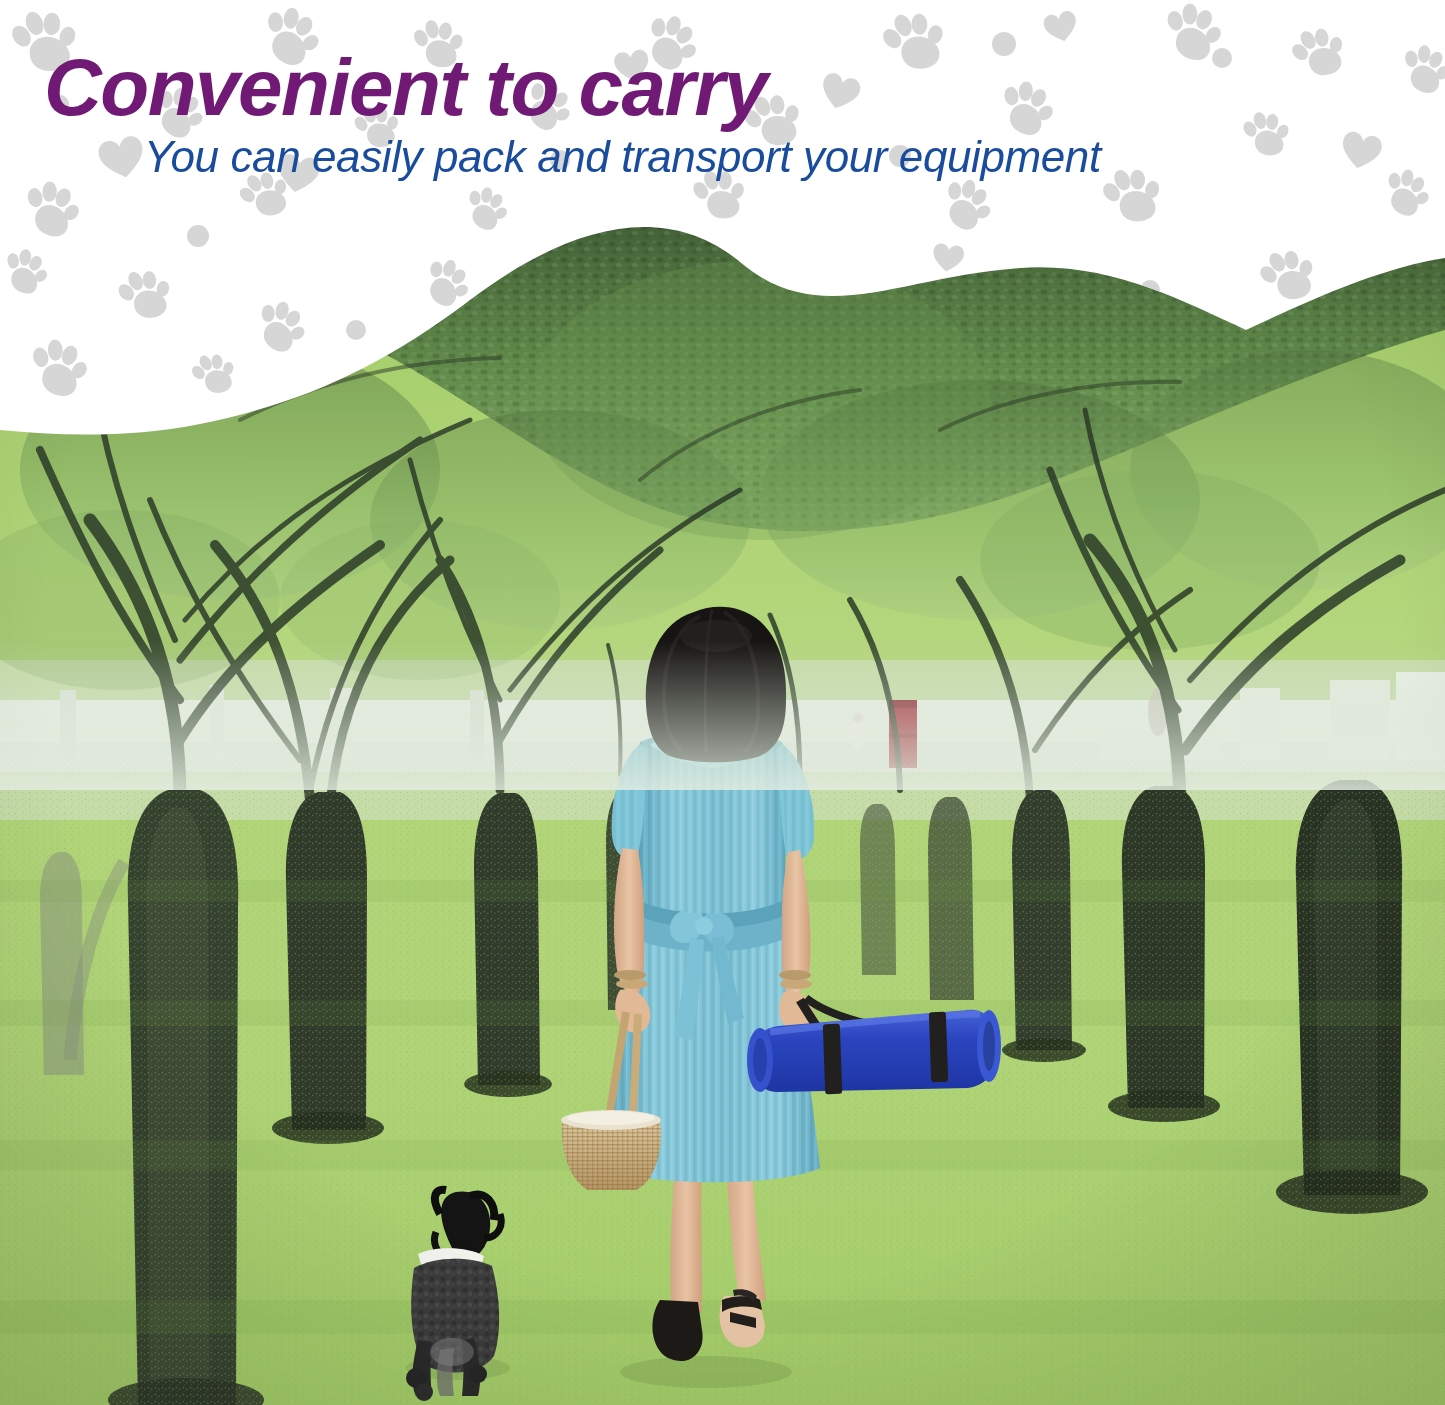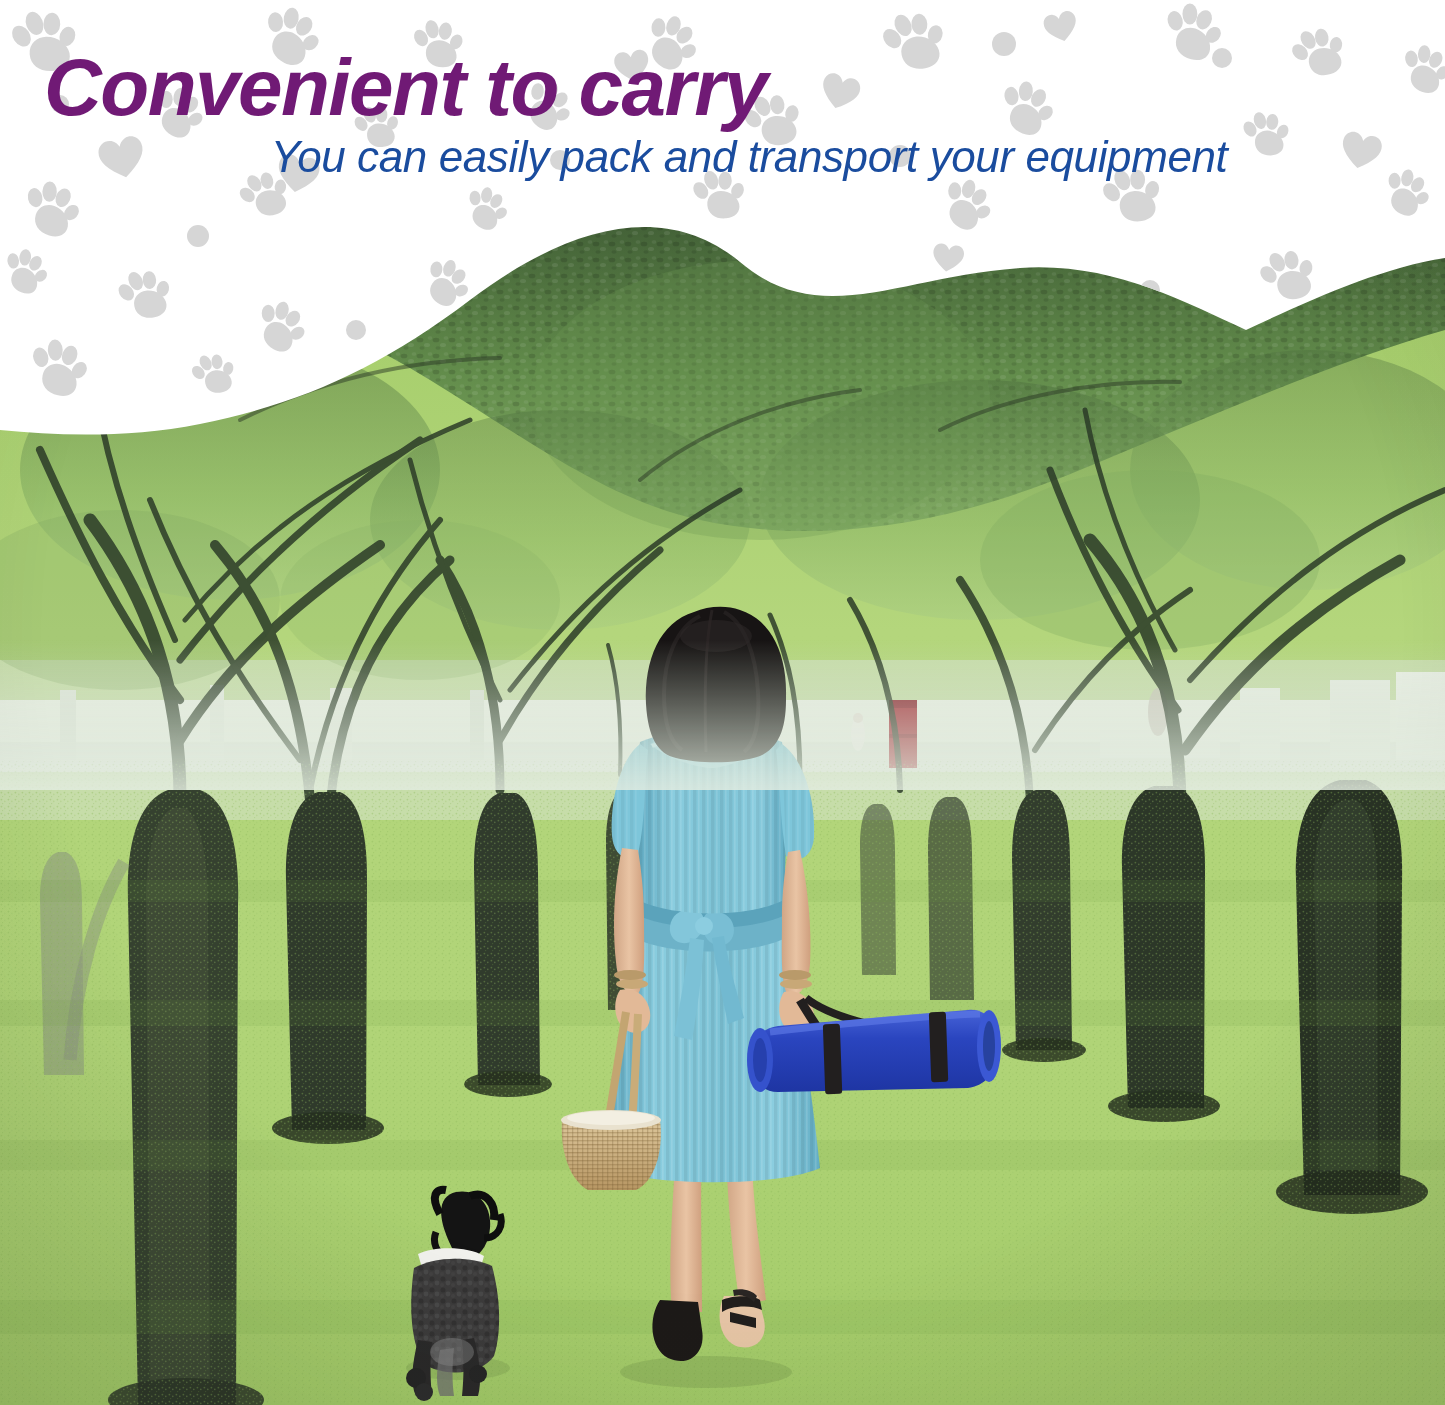--- a/index.html
+++ b/index.html
@@ -64,21 +64,20 @@
     left: 144px;
     top: 126px;
     width: 1210px;
     font-family: "Liberation Sans", sans-serif;
     font-size: 44px;
     font-weight: 500;
     font-style: italic;
     letter-spacing: -0.4px;
     line-height: 1.42;
     color: #1a4c9e;
-    text-align: center;
   }
   #subline .sub-line { display: block; white-space: nowrap; }
 </style>
 </head>
 <body>
 
 <div id="stage">
 
   <div id="photo-layer">
     <svg id="photo-svg" width="1445" height="1405" viewBox="0 0 1445 1405" xmlns="http://www.w3.org/2000/svg">

